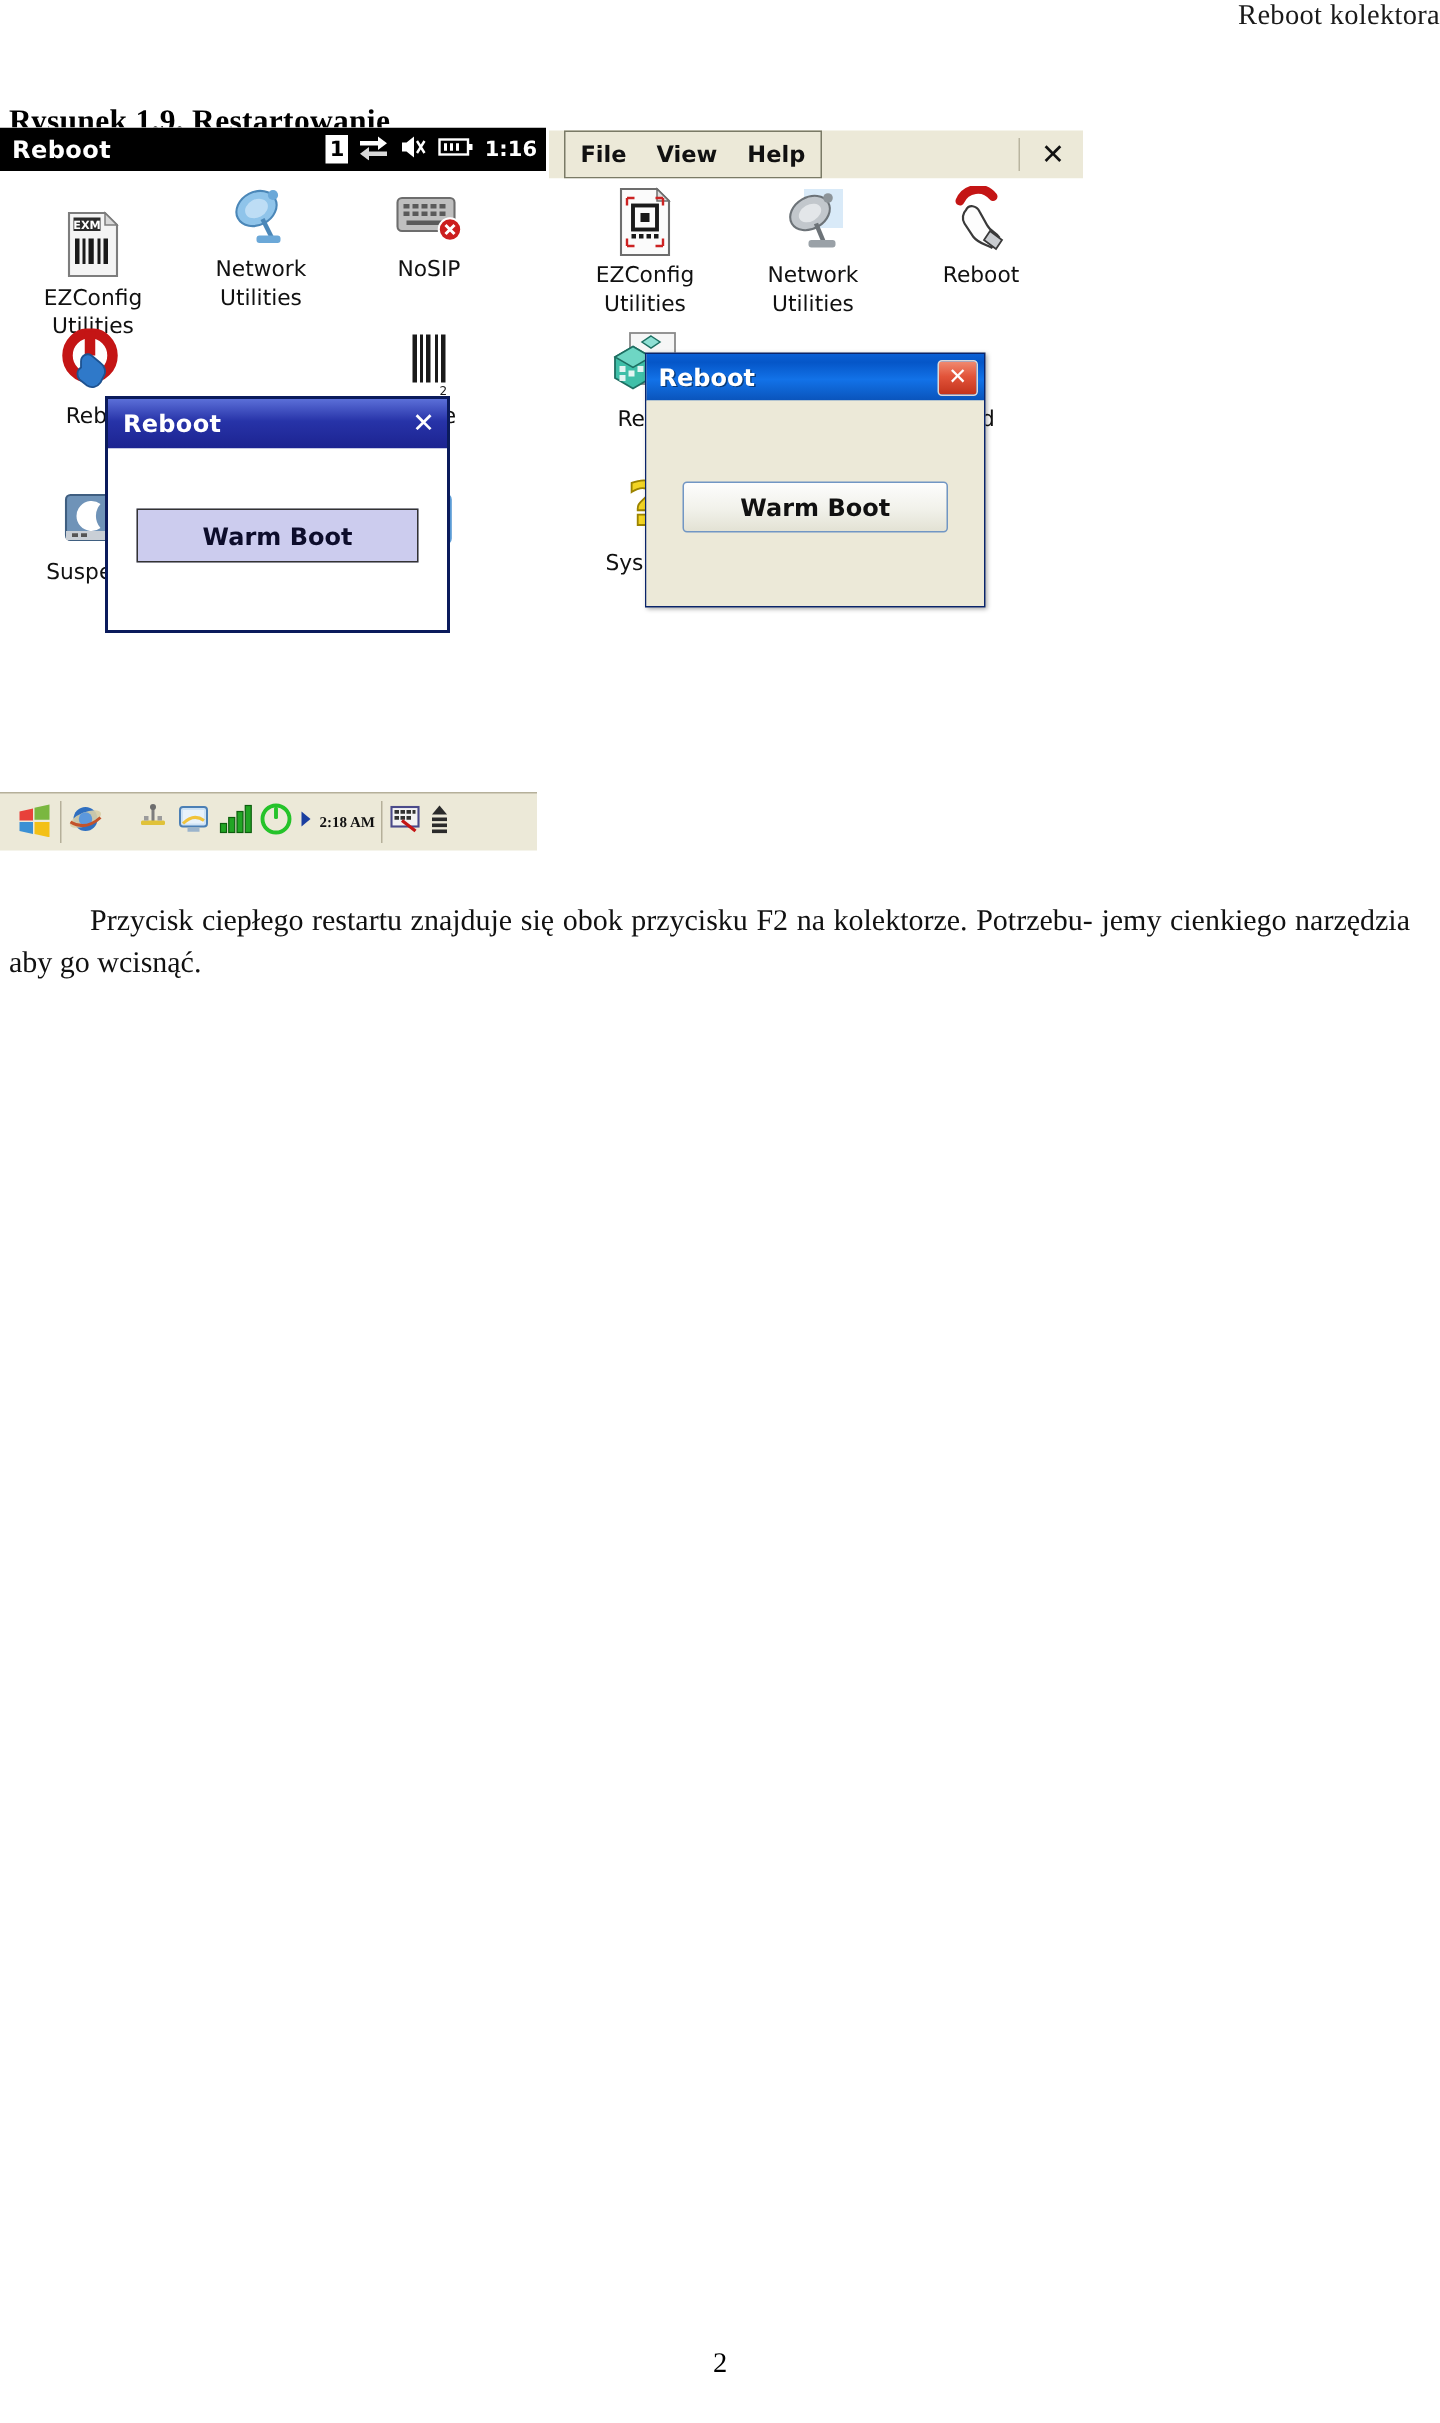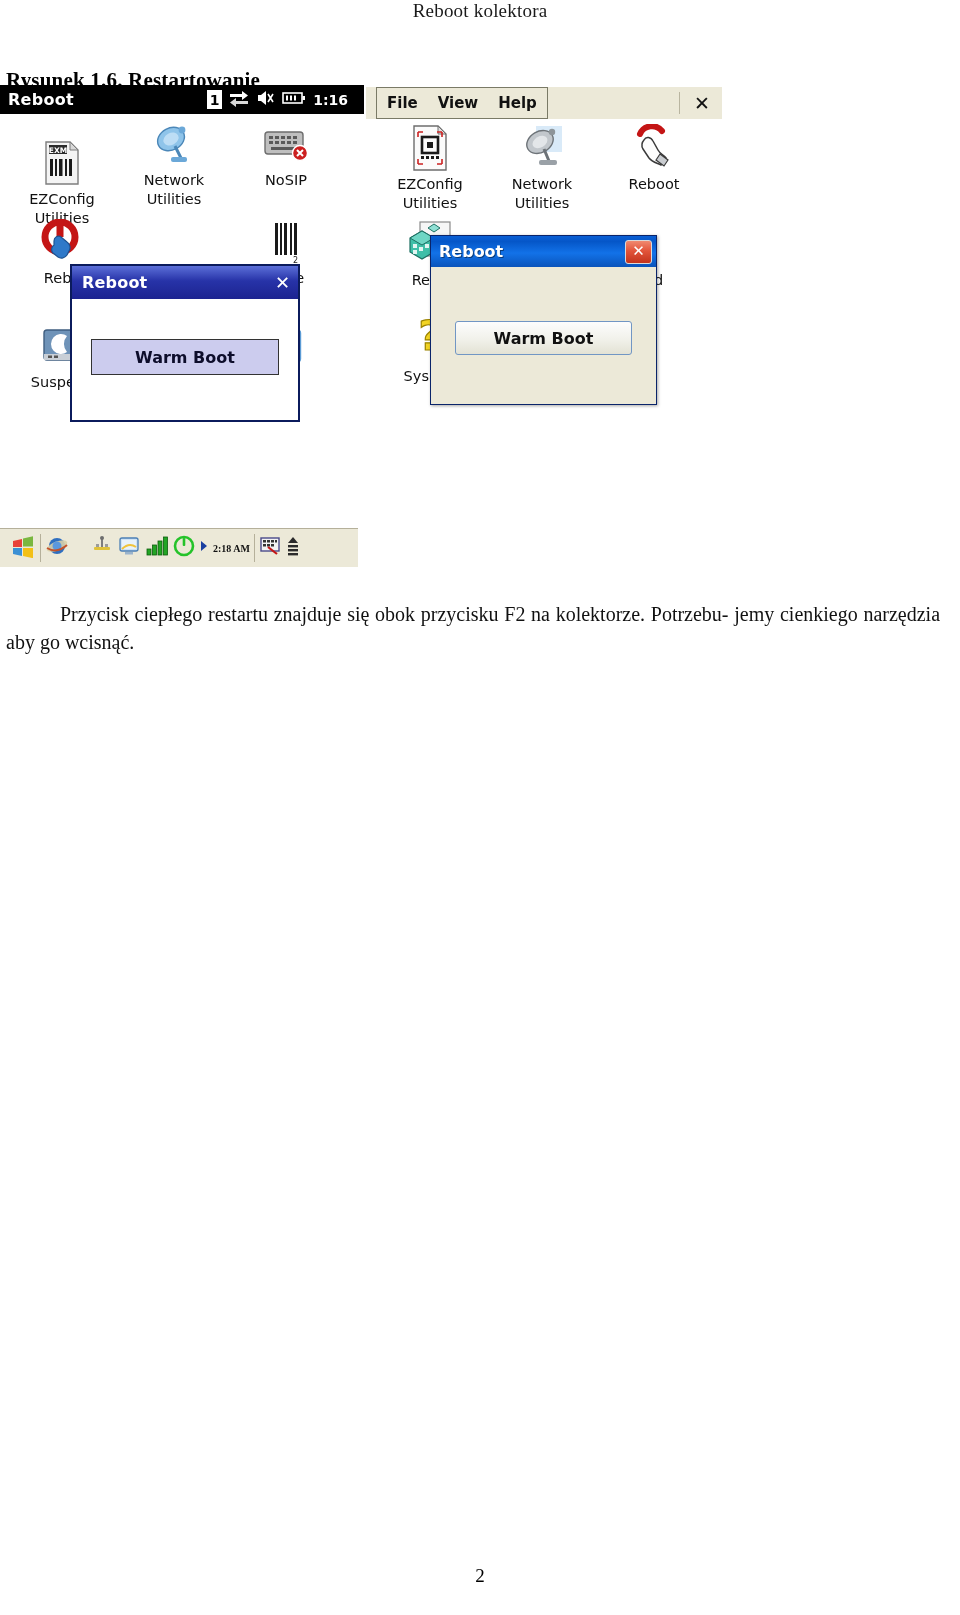--- a/index.html
+++ b/index.html
@@ -16,21 +16,21 @@
     color: #000;
     overflow: hidden;
   }
 
   
   .page-header {
     position: absolute;
     top: 0px;
     left: 0;
     width: 960px;
-    text-align: center;
+    text-align: right;
     font-family: "Liberation Serif", serif;
     font-size: 19px;
     color: #1a1a1a;
     letter-spacing: .2px;
   }
   .figure-heading {
     position: absolute;
     top: 68px;
     left: 6px;
     font-family: "Liberation Serif", serif;
@@ -104,21 +104,21 @@
     font-family: "DejaVu Sans", sans-serif;
     font-weight: bold; font-size: 14px;
     width: 15px; height: 19px;
     display: flex; align-items: center; justify-content: center;
     line-height: 1;
   }
   .tray-icon { display:block; }
   .dev-time {
     font-family: "DejaVu Sans", sans-serif;
     font-weight: bold; font-size: 14px;
-    color: #fff; margin-left: 1px; margin-right: 12px;
+    color: #fff; margin-left: 1px; margin-right: 2px;
   }
 
   .dev-desktop {
     position: absolute;
     left: 0; top: 29px;
     width: 364px; height: 411px;
     background: #ffffff;
   }
   .icon-cell {
     position: absolute;
@@ -344,21 +344,21 @@
     color: #111;
     white-space: nowrap;
   }
   .tb-ico { display:block; }
 </style>
 </head>
 <body>
 
 <div class="page-header">Reboot kolektora</div>
 
-<div class="figure-heading">Rysunek 1.6. Restartowanie</div>
+<div class="figure-heading">Rysunek 1.9. Restartowanie</div>
 
 <div class="shot">
 
   <div class="dev">
 
     <div class="dev-titlebar">
       <span class="dev-title">Reboot</span>
       <span class="dev-tray">
         <span class="tray-num">1</span>
         <span class="tray-icon">

